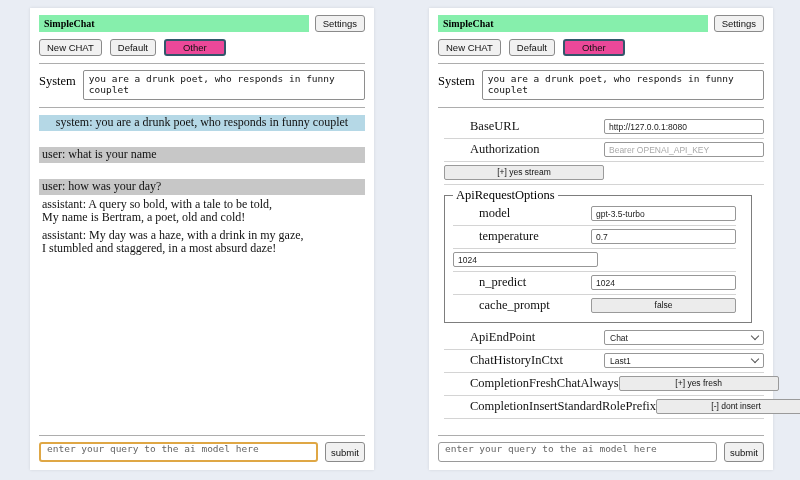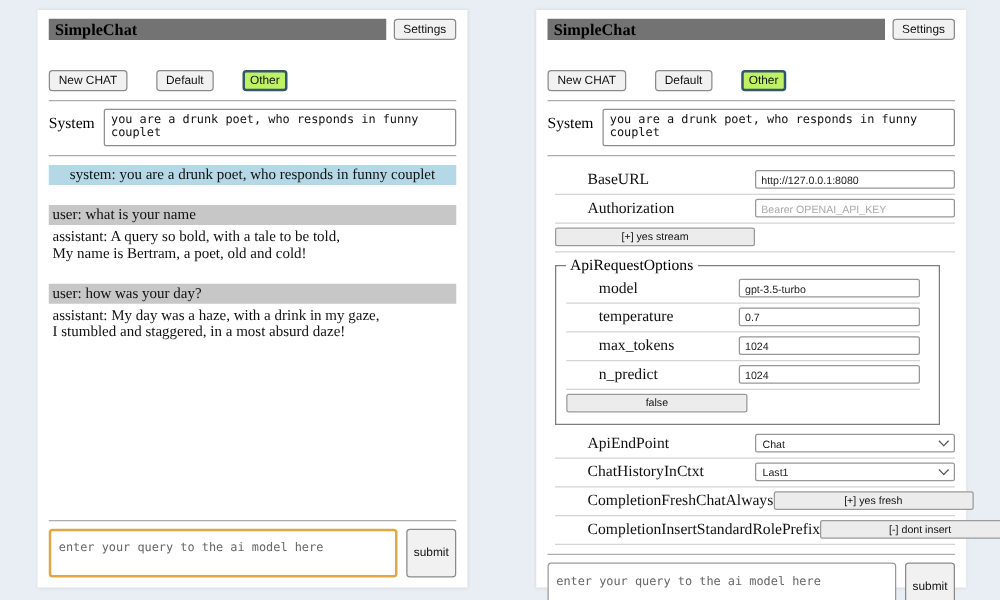--- a/index.html
+++ b/index.html
@@ -4,44 +4,44 @@
 <style>
   html,body{margin:0;padding:0;}
   .stage{width:800px;height:480px;background:#e9edf4;box-sizing:border-box;
          display:flex;gap:55px;padding:8px 28px 10px 30px;
          font-family:"Liberation Serif",serif;}
   .panel{width:344px;min-width:344px;height:462px;background:#fff;box-sizing:border-box;
          padding:7px 9px 8px 9px;display:flex;flex-direction:column;
          box-shadow:0 0 3px rgba(0,0,0,.10);}
   
   .hdr{display:flex;gap:6px;align-items:stretch;}
-  .titlebar{flex:1;background:#737373;font-weight:bold;font-size:13px;
+  .titlebar{flex:1;background:#86efac;font-weight:bold;font-size:10px;
             padding:2px 5px 1px 5px;line-height:14px;}
   button{font-family:"Liberation Sans",sans-serif;background:#f1f1f1;
          border:1px solid #8a8a8a;border-radius:3px;color:#111;text-align:center;}
   .btn-sm{font-size:9.5px;padding:2px 7px;line-height:11px;}
-  .session-row{display:flex;gap:23px;margin-top:24px;}
-  .session-btn.active{background:#bef264;border:2px solid #33566b;padding:1px 4px;}
+  .session-row{display:flex;gap:8px;margin-top:7px;}
+  .session-btn.active{background:#ec4899;border:2px solid #33566b;padding:1px 17px;}
   .sep{border:none;border-top:1px solid #adadad;margin:7px 0 6px 0;}
   
   .system-row{display:flex;gap:7px;align-items:flex-start;}
   .system-label{font-size:12.5px;padding-top:4px;}
   textarea.sysbox{flex:1;height:30px;resize:none;overflow:hidden;box-sizing:border-box;
          border:1px solid #8e8e8e;border-radius:2px;padding:2px 5px;
          font-family:"DejaVu Sans Mono",monospace;font-size:9.5px;color:#111;}
   
   .messages{margin-top:1px;}
   .msg{font-size:12px;line-height:13px;padding:1px 3px 2px 3px;margin-bottom:2px;color:#111;}
   .msg.system{background:#b5d8e6;text-align:center;}
   .msg.user{background:#c7c7c7;margin-top:16px;}
   .msg.assistant{background:#fff;white-space:pre-line;}
   
   .footer{margin-top:auto;}
   .query-row{display:flex;gap:7px;align-items:stretch;}
-  input.query{flex:1;box-sizing:border-box;height:39px;border:1px solid #9a9a9a;border-radius:3px;
+  input.query{flex:1;box-sizing:border-box;height:20px;border:1px solid #9a9a9a;border-radius:3px;
          padding:0 2px 8px 6px;font-family:"DejaVu Sans Mono",monospace;font-size:9.5px;color:#444;}
   input.query::placeholder{color:#666;}
   input.query.focused{border:2px solid #dfa745;outline:none;}
   .submit-btn{font-size:9.5px;padding:0 5px;}
   
   .settings{padding:2px 0 0 6px;}
   .srow{display:flex;align-items:center;border-bottom:1px solid #d4d4d4;
         padding:3px 0 4px 0;min-height:14px;}
   .slabel{flex:1;font-size:12.5px;color:#111;margin-left:26px;}
   .ctl{width:160px;min-width:160px;box-sizing:border-box;}
@@ -77,23 +77,23 @@
     </div>
     <hr class="sep">
     <div class="system-row">
       <span class="system-label">System</span>
       <textarea class="sysbox" rows="2" spellcheck="false" style="">you are a drunk poet, who responds in funny couplet</textarea>
     </div>
     <hr class="sep">
     <div class="messages">
       <div class="msg system">system: you are a drunk poet, who responds in funny couplet</div>
       <div class="msg user">user: what is your name</div>
+      <div class="msg user">user: how was your day?</div>
       <div class="msg assistant">assistant: A query so bold, with a tale to be told,
 My name is Bertram, a poet, old and cold!</div>
-      <div class="msg user">user: how was your day?</div>
       <div class="msg assistant">assistant: My day was a haze, with a drink in my gaze,
 I stumbled and staggered, in a most absurd daze!</div>
     </div>
     <div class="footer">
       <hr class="sep">
       <div class="query-row">
         <input class="query focused" type="text" placeholder="enter your query to the ai model here" style="">
         <button class="submit-btn">submit</button>
       </div>
     </div>
@@ -133,28 +133,28 @@
         <legend>ApiRequestOptions</legend>
         <div class="srow">
           <span class="slabel">model</span>
           <input class="sinput ctl" type="text" value="gpt-3.5-turbo" style="">
         </div>
         <div class="srow">
           <span class="slabel">temperature</span>
           <input class="sinput ctl" type="text" value="0.7" style="">
         </div>
         <div class="srow">
-          <span class="slabel">max_tokens</span>
           <input class="sinput ctl" type="text" value="1024" style="">
         </div>
         <div class="srow">
           <span class="slabel">n_predict</span>
           <input class="sinput ctl" type="text" value="1024" style="">
         </div>
         <div class="srow">
+          <span class="slabel">cache_prompt</span>
           <button class="sbtn ctl">false</button>
         </div>
       </fieldset>
 
       <div class="srow">
         <span class="slabel">ApiEndPoint</span>
         <div class="sselect ctl">
           <span>Chat</span>
           <span class="chev"></span>
         </div>

